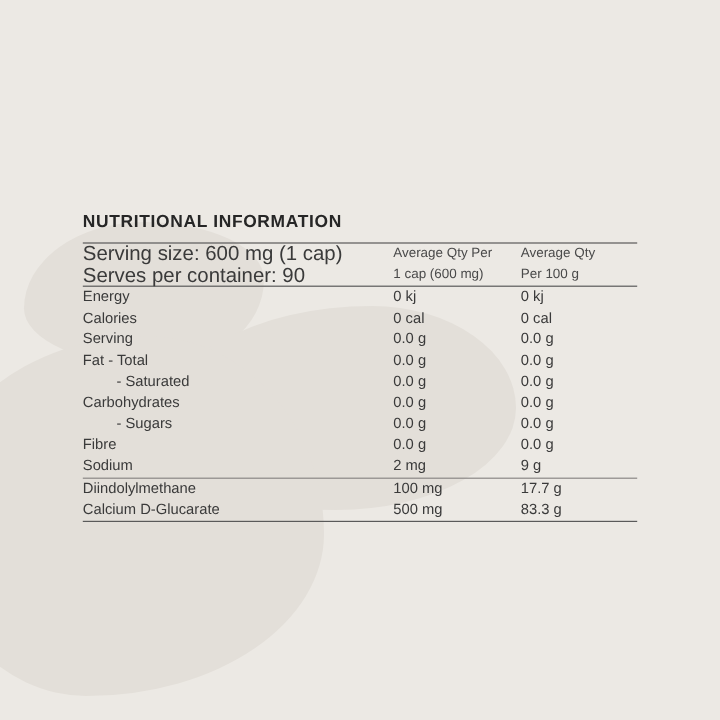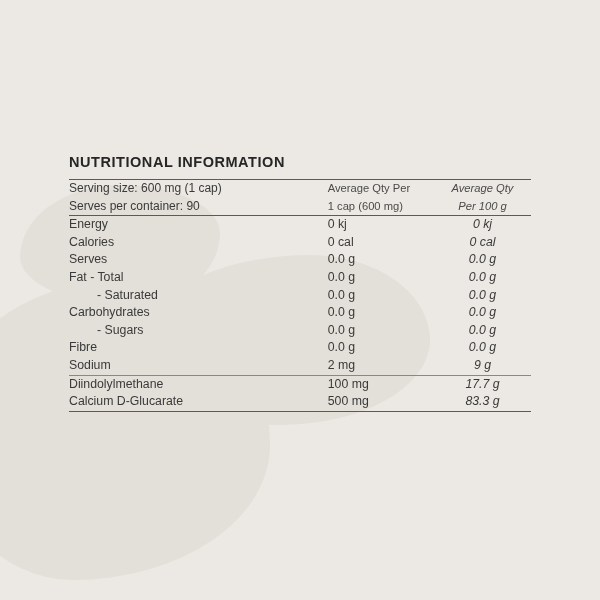--- a/index.html
+++ b/index.html
@@ -40,21 +40,21 @@
     width: 200px;
     height: 120px;
     left: 20px;
     top: 185px;
     border-radius: 50% 50% 45% 55% / 60% 40% 60% 40%;
   }
 
   .panel {
     position: absolute;
     left: 69px;
-    top: 154px;
+    top: 177px;
     width: 462px;
   }
 
   .panel-title {
     font-size: 14.5px;
     font-weight: bold;
     letter-spacing: 0.55px;
     color: #262626;
     margin: 0 0 9px 0;
   }
@@ -74,28 +74,28 @@
     font-size: 12.3px;
     color: #3a3a3a;
   }
   table.nut td {
     padding: 0;
     vertical-align: top;
     line-height: 17.6px;
   }
   .col-label { text-align: left; width: 56%; }
   .col-v1 { width: 23%; padding-right: 6px !important; }
-  .col-v2 { text-align: center; width: 21%; font-style: italic; }
+  .col-v2 { text-align: left; width: 21%; }
 
   .head-block {
     padding-top: 7px;
     padding-bottom: 7px;
   }
   .head-block td { line-height: 16px; }
-  .serving-line { font-size: 12px; color: #3a3a3a; }
+  .serving-line { font-size: 17px; color: #3a3a3a; }
   .avg-head {
     font-size: 11.2px;
     color: #4a4a4a;
     line-height: 13.5px;
   }
 
   .body-block { padding-top: 7px; padding-bottom: 7px; }
   .indent { padding-left: 28px !important; }
 
   .spacer-top td { padding-top: 7px; }
@@ -137,21 +137,21 @@
         <td class="col-label">Energy</td>
         <td class="col-v1">0 kj</td>
         <td class="col-v2">0 kj</td>
       </tr>
       <tr>
         <td class="col-label">Calories</td>
         <td class="col-v1">0 cal</td>
         <td class="col-v2">0 cal</td>
       </tr>
       <tr>
-        <td class="col-label">Serves</td>
+        <td class="col-label">Serving</td>
         <td class="col-v1">0.0 g</td>
         <td class="col-v2">0.0 g</td>
       </tr>
       <tr>
         <td class="col-label">Fat  - Total</td>
         <td class="col-v1">0.0 g</td>
         <td class="col-v2">0.0 g</td>
       </tr>
       <tr>
         <td class="col-label indent">- Saturated</td>

